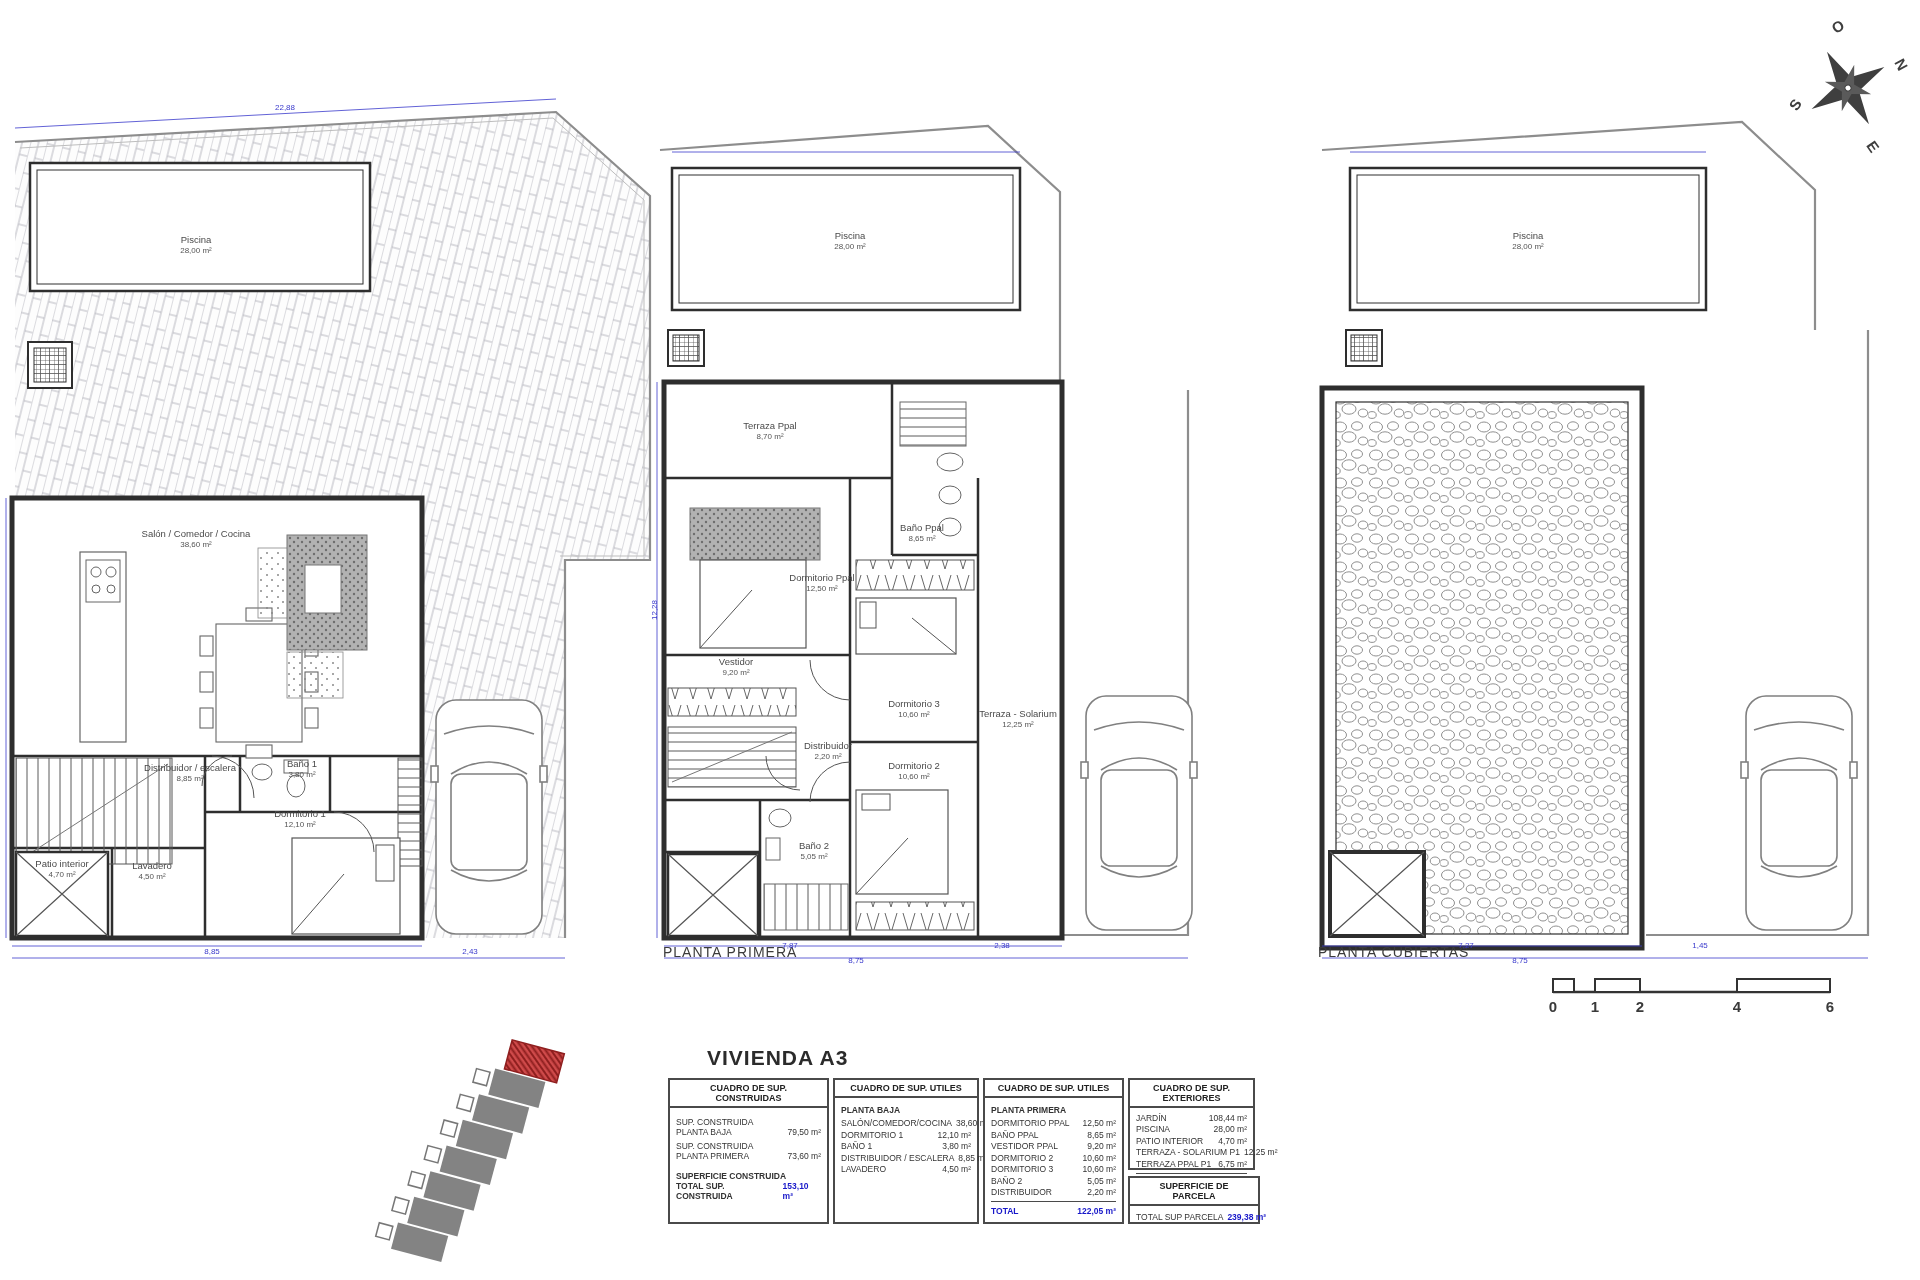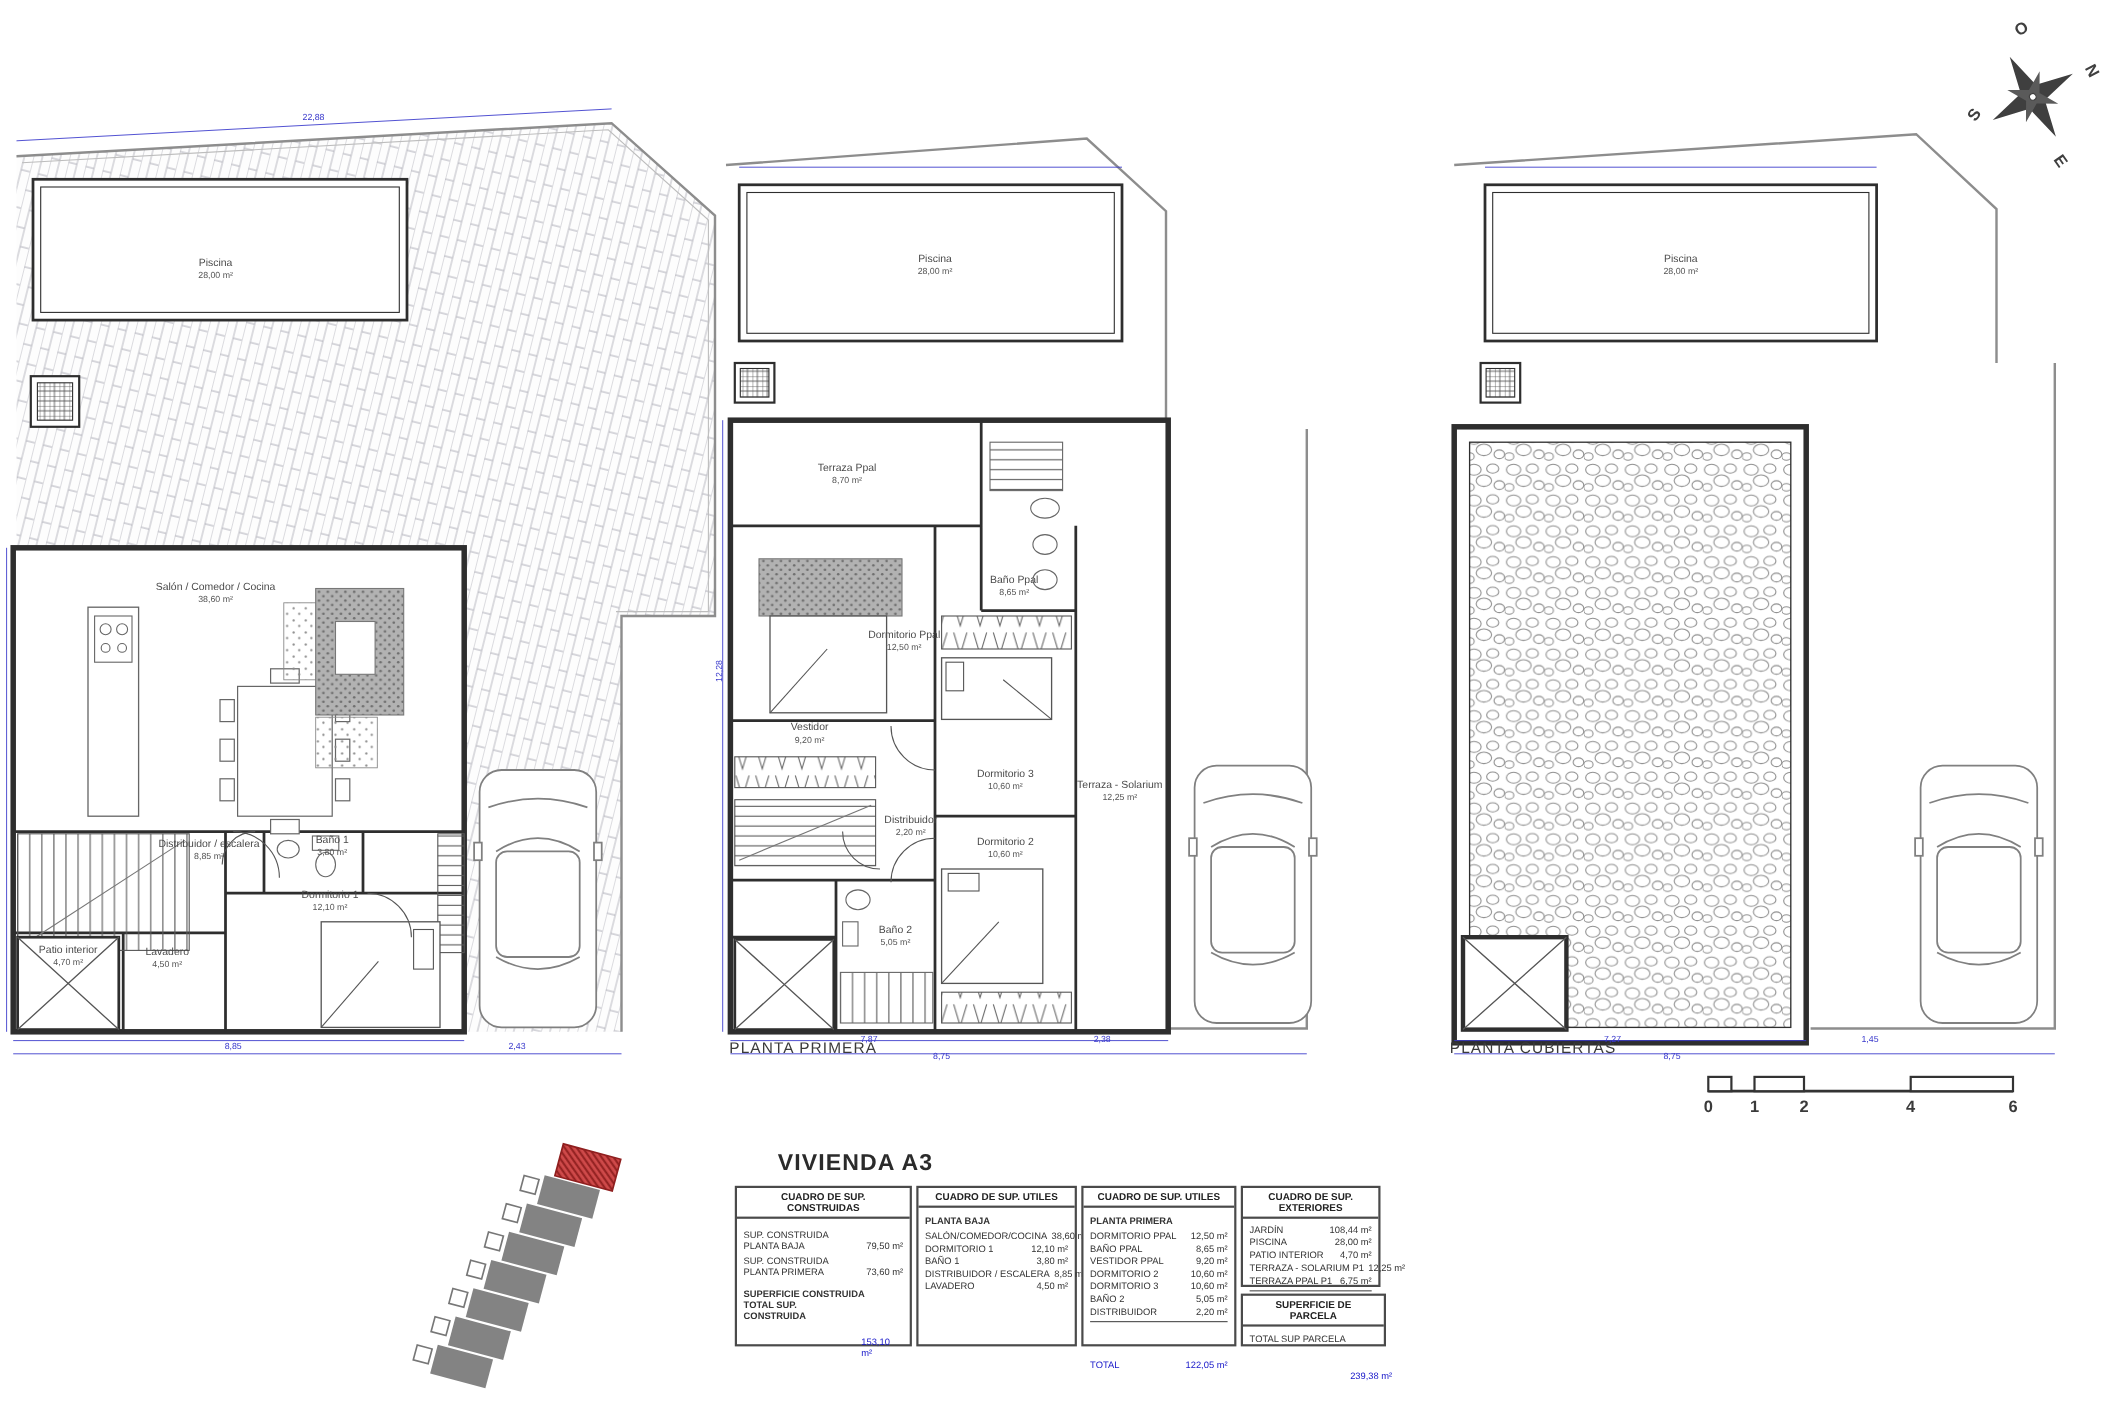--- a/index.html
+++ b/index.html
@@ -17,21 +17,21 @@
   .tbl{position:absolute;border:2px solid #4a4a4a;background:#fff;font-size:8.5px;color:#333;box-sizing:border-box;}
   .tbl-header{border-bottom:2px solid #4a4a4a;text-align:center;font-weight:bold;padding:3px 12px;font-size:9px;color:#222;}
   .tbl-body{padding:5px 6px;}
   .section-title{font-weight:bold;margin:2px 0 3px 0;}
   .trow{display:flex;justify-content:space-between;gap:4px;margin:1.5px 0;}
   .trow .tlabel{white-space:nowrap;}
   .trow .tval{white-space:nowrap;text-align:right;}
   .multirow{margin:4px 0;}
   .multirow .l2row{display:flex;justify-content:space-between;}
   .sep{border-top:1px solid #4a4a4a;margin:4px 0;}
-  .total-blue{color:#1717c9;font-weight:normal;margin-top:34px;}
+  .total-blue{color:#1717c9;font-weight:bold;}
   .tfoot{margin-top:10px;font-weight:bold;}
   .scale-num{position:absolute;transform:translateX(-50%);font-size:15px;color:#3a3a3a;font-weight:bold;}
   .compass-letter{position:absolute;font-size:15px;font-weight:bold;color:#3f3f3f;}
 </style>
 </head>
 <body>
 <div class="sheet">
 
 <svg width="1920" height="1280" viewBox="0 0 1920 1280">
 <defs>

